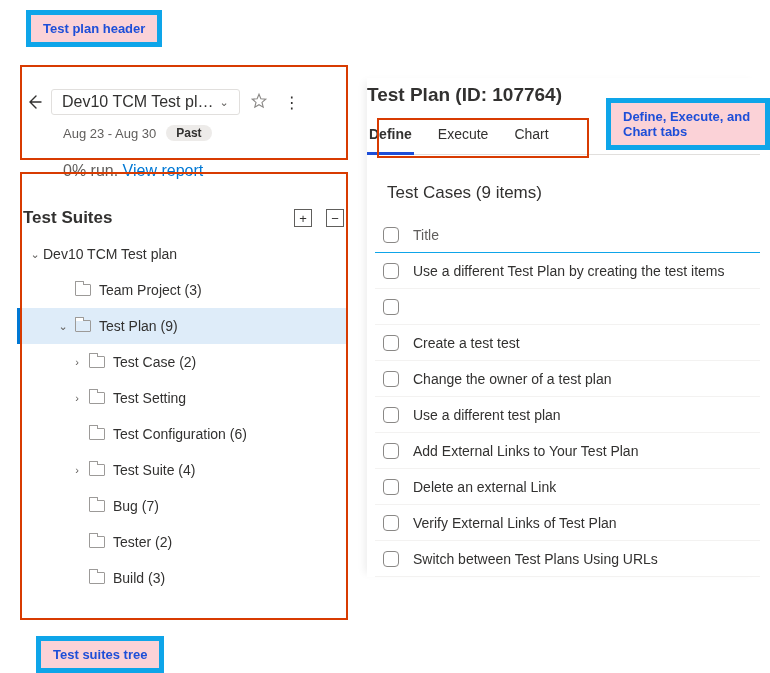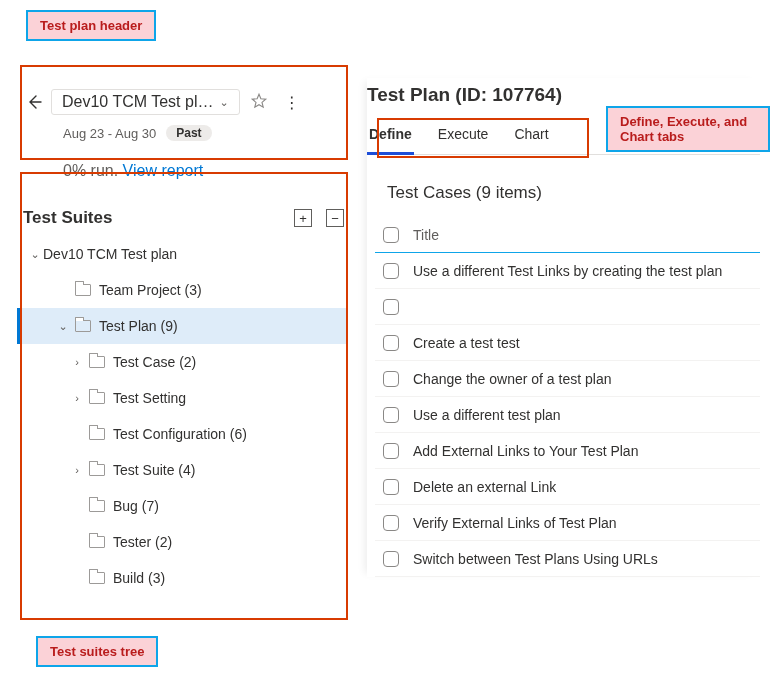--- a/index.html
+++ b/index.html
@@ -9,26 +9,26 @@
     color: #323130;
     background: #fff;
     width: 770px;
     height: 673px;
     position: relative;
     overflow: hidden;
   }
   .callout {
     position: absolute;
     background: #fbd2d7;
-    border: 2px solid #0ea5e9;
+    border: 5px solid #0ea5e9;
     padding: 6px 12px;
     font-weight: 600;
     font-size: 13px;
     z-index: 50;
-    color: #b91c1c;
+    color: #1d4ed8;
   }
   .redbox {
     position: absolute;
     border: 2px solid #d83b01;
     pointer-events: none;
     z-index: 40;
   }
 
   .left-pane {
     position: absolute;
@@ -184,21 +184,21 @@
   .tc-title { font-size:14px; white-space:nowrap; overflow:hidden; text-overflow:ellipsis; }
   .shadow-panel {
     box-shadow: -6px 0 8px -4px rgba(0,0,0,0.08);
     padding-top:6px;
   }
 </style>
 </head>
 <body>
 
 <div class="callout" style="left:26px; top:10px;">Test plan header</div>
-<div class="callout" style="left:606px; top:106px;">Define, Execute, and Chart tabs</div>
+<div class="callout" style="left:606px; top:98px;">Define, Execute, and Chart tabs</div>
 <div class="callout" style="left:36px; top:636px;">Test suites tree</div>
 
 <div class="redbox" style="left:20px; top:65px; width:328px; height:95px;"></div>
 <div class="redbox" style="left:20px; top:172px; width:328px; height:448px;"></div>
 <div class="redbox" style="left:377px; top:118px; width:212px; height:40px;"></div>
 
 <div class="left-pane">
 
   <div class="header-block">
     <div class="header-row1">
@@ -304,21 +304,21 @@
     </div>
   <div class="section-title">Test Cases (9 items)</div>
   <div class="table-wrap">
     <div class="table-header">
       <div class="cb"></div>
       <div class="tc-title">Title</div>
     </div>
     <div id="case-rows">
         <div class="tc-row">
           <div class="cb"></div>
-          <div class="tc-title">Use a different Test Links by creating the test plan</div>
+          <div class="tc-title">Use a different Test Plan by creating the test items</div>
         </div>
         <div class="tc-row">
           <div class="cb"></div>
         </div>
         <div class="tc-row">
           <div class="cb"></div>
           <div class="tc-title">Create a test test</div>
         </div>
         <div class="tc-row">
           <div class="cb"></div>

